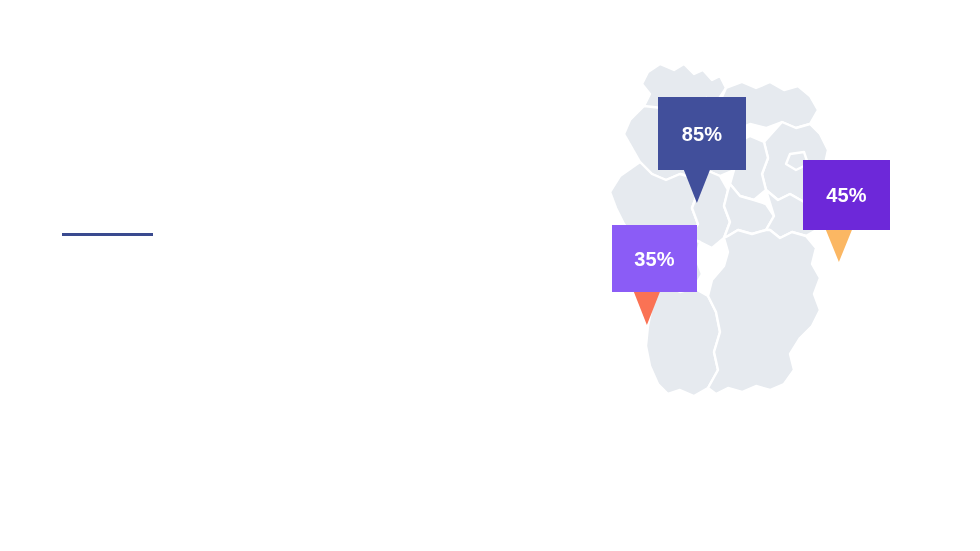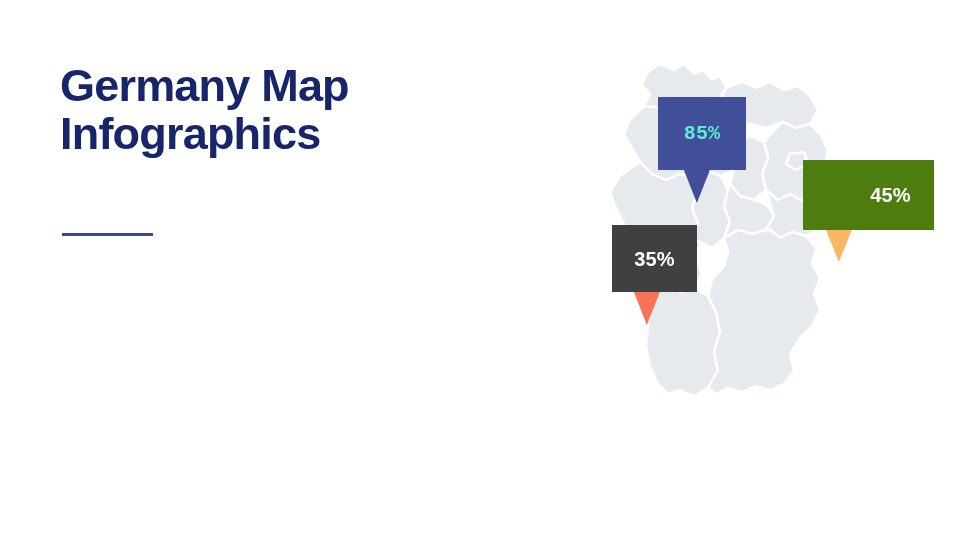--- a/index.html
+++ b/index.html
@@ -96,22 +96,20 @@
     border-left: 13px solid transparent;
     border-right: 13px solid transparent;
     transform: translateX(-62%);
   }
 </style>
 </head>
 <body>
 
 <div id="slide" style="background: rgb(255, 255, 255);">
 
-  <div class="title" style="color: rgb(23, 37, 107);">Germany Map
-Infographics</div>
 
 
   <div class="divider" style="background: rgb(58, 74, 143);"></div>
 
 
   <div id="map-wrap">
     <svg viewBox="0 0 440 440" xmlns="http://www.w3.org/2000/svg">
       <g stroke="#FFFFFF" stroke-width="2.4" stroke-linejoin="round" fill="#E6EAEF">
 
         <path d="M150 14 L162 6 L176 12 L186 6 L196 16 L205 12 L214 22 L222 18 L228 30
@@ -163,28 +161,28 @@
         <path d="M210 238 L214 222 L226 208 L230 194 L226 180 L230 178 L240 172
              L254 176 L268 172 L272 172 L282 180 L294 174 L308 178 L318 190
              L314 206 L322 220 L316 236 L322 252 L314 268 L302 280 L292 296
              L296 312 L286 326 L272 332 L258 328 L244 334 L230 330 L218 336
              L210 330 L220 312 L216 294 L222 274 L218 254 Z"></path>
       </g>
     </svg>
   </div>
 
   <div class="marker" style="left: 658px; top: 97px; width: 88px; height: 73px; background: rgb(65, 79, 155);">
-    <span class="label" style="color: #5eead4; font-family: Liberation Mono, monospace;">85%</span>
+    <span class="label" style="color: #ffffff;">85%</span>
     <span class="tail" style="border-top: 33px solid rgb(65, 79, 155); left: 42px;"></span>
   </div>
 
-  <div class="marker" style="left: 803px; top: 160px; width: 87px; height: 70px; background: #4d7c0f; padding-left: 44px;">
+  <div class="marker" style="left: 803px; top: 160px; width: 87px; height: 70px; background: #6d28d9;">
     <span class="label" style="color: rgb(255, 255, 255);">45%</span>
     <span class="tail" style="border-top: 32px solid rgb(251, 183, 99); left: 39px;"></span>
   </div>
 
-  <div class="marker" style="left: 612px; top: 225px; width: 85px; height: 67px; background: #404040;">
+  <div class="marker" style="left: 612px; top: 225px; width: 85px; height: 67px; background: #8b5cf6;">
     <span class="label" style="color: rgb(255, 255, 255);">35%</span>
     <span class="tail" style="border-top: 33px solid rgb(250, 114, 84); left: 38px;"></span>
   </div>
 
 
 </div>
 
 </body></html>

